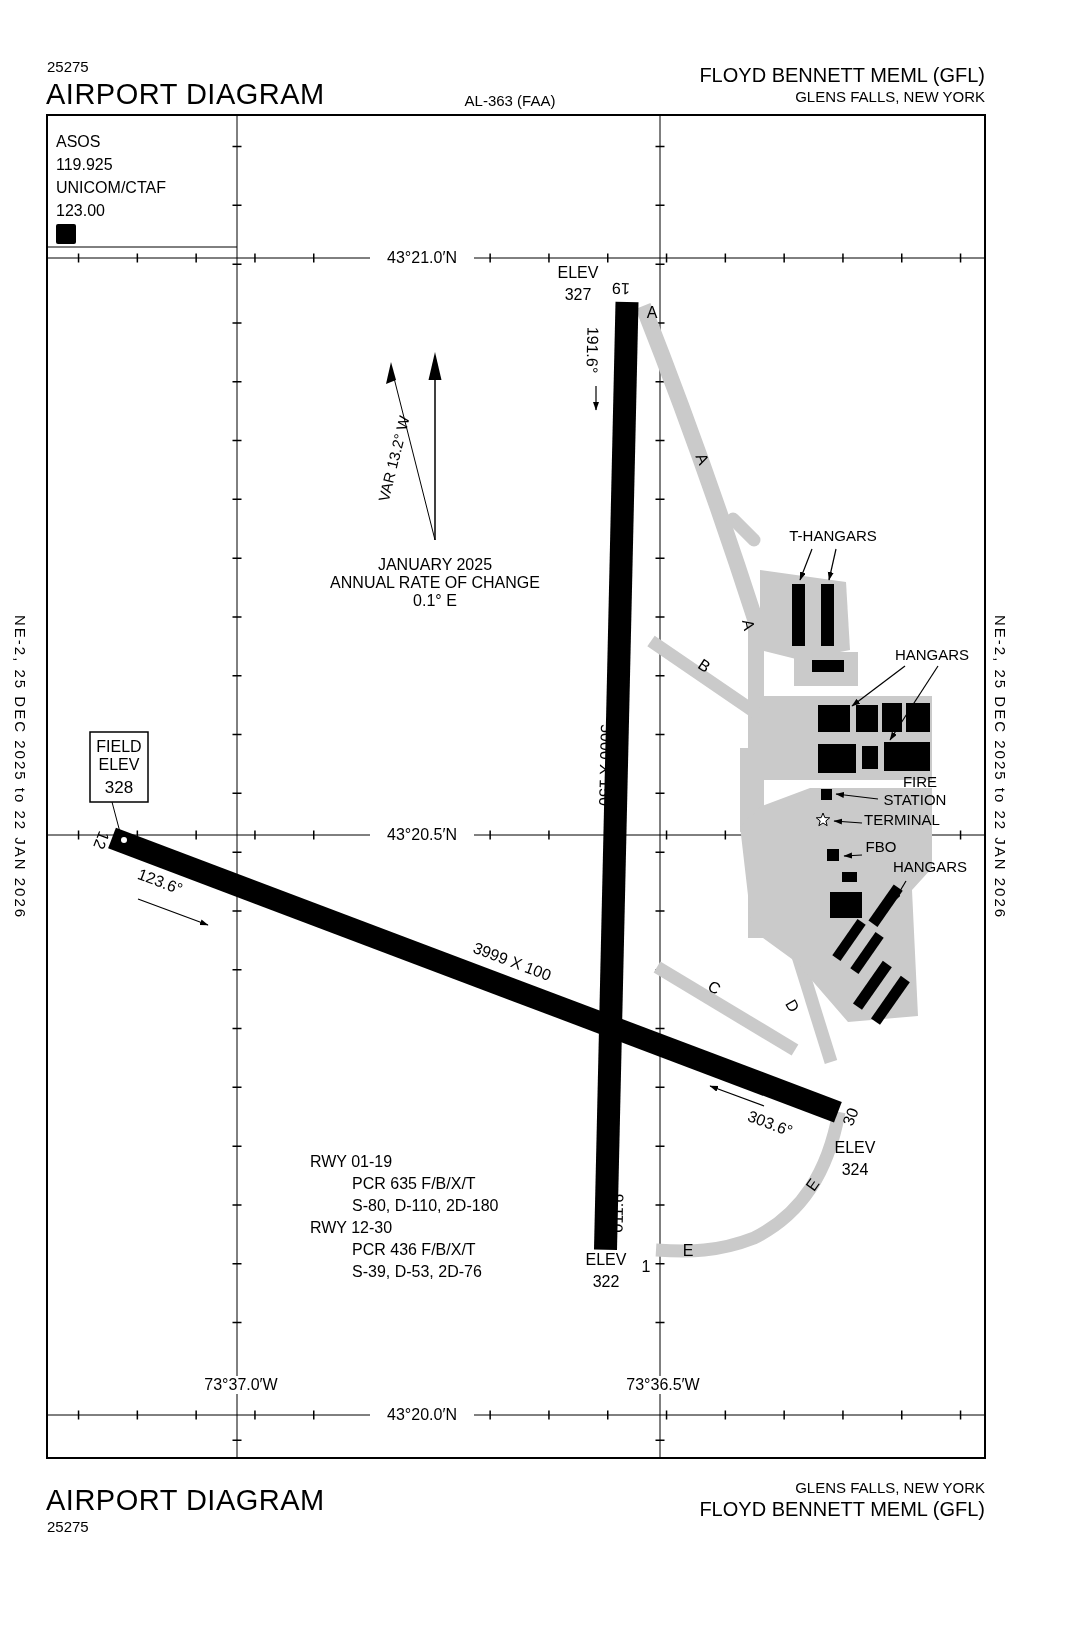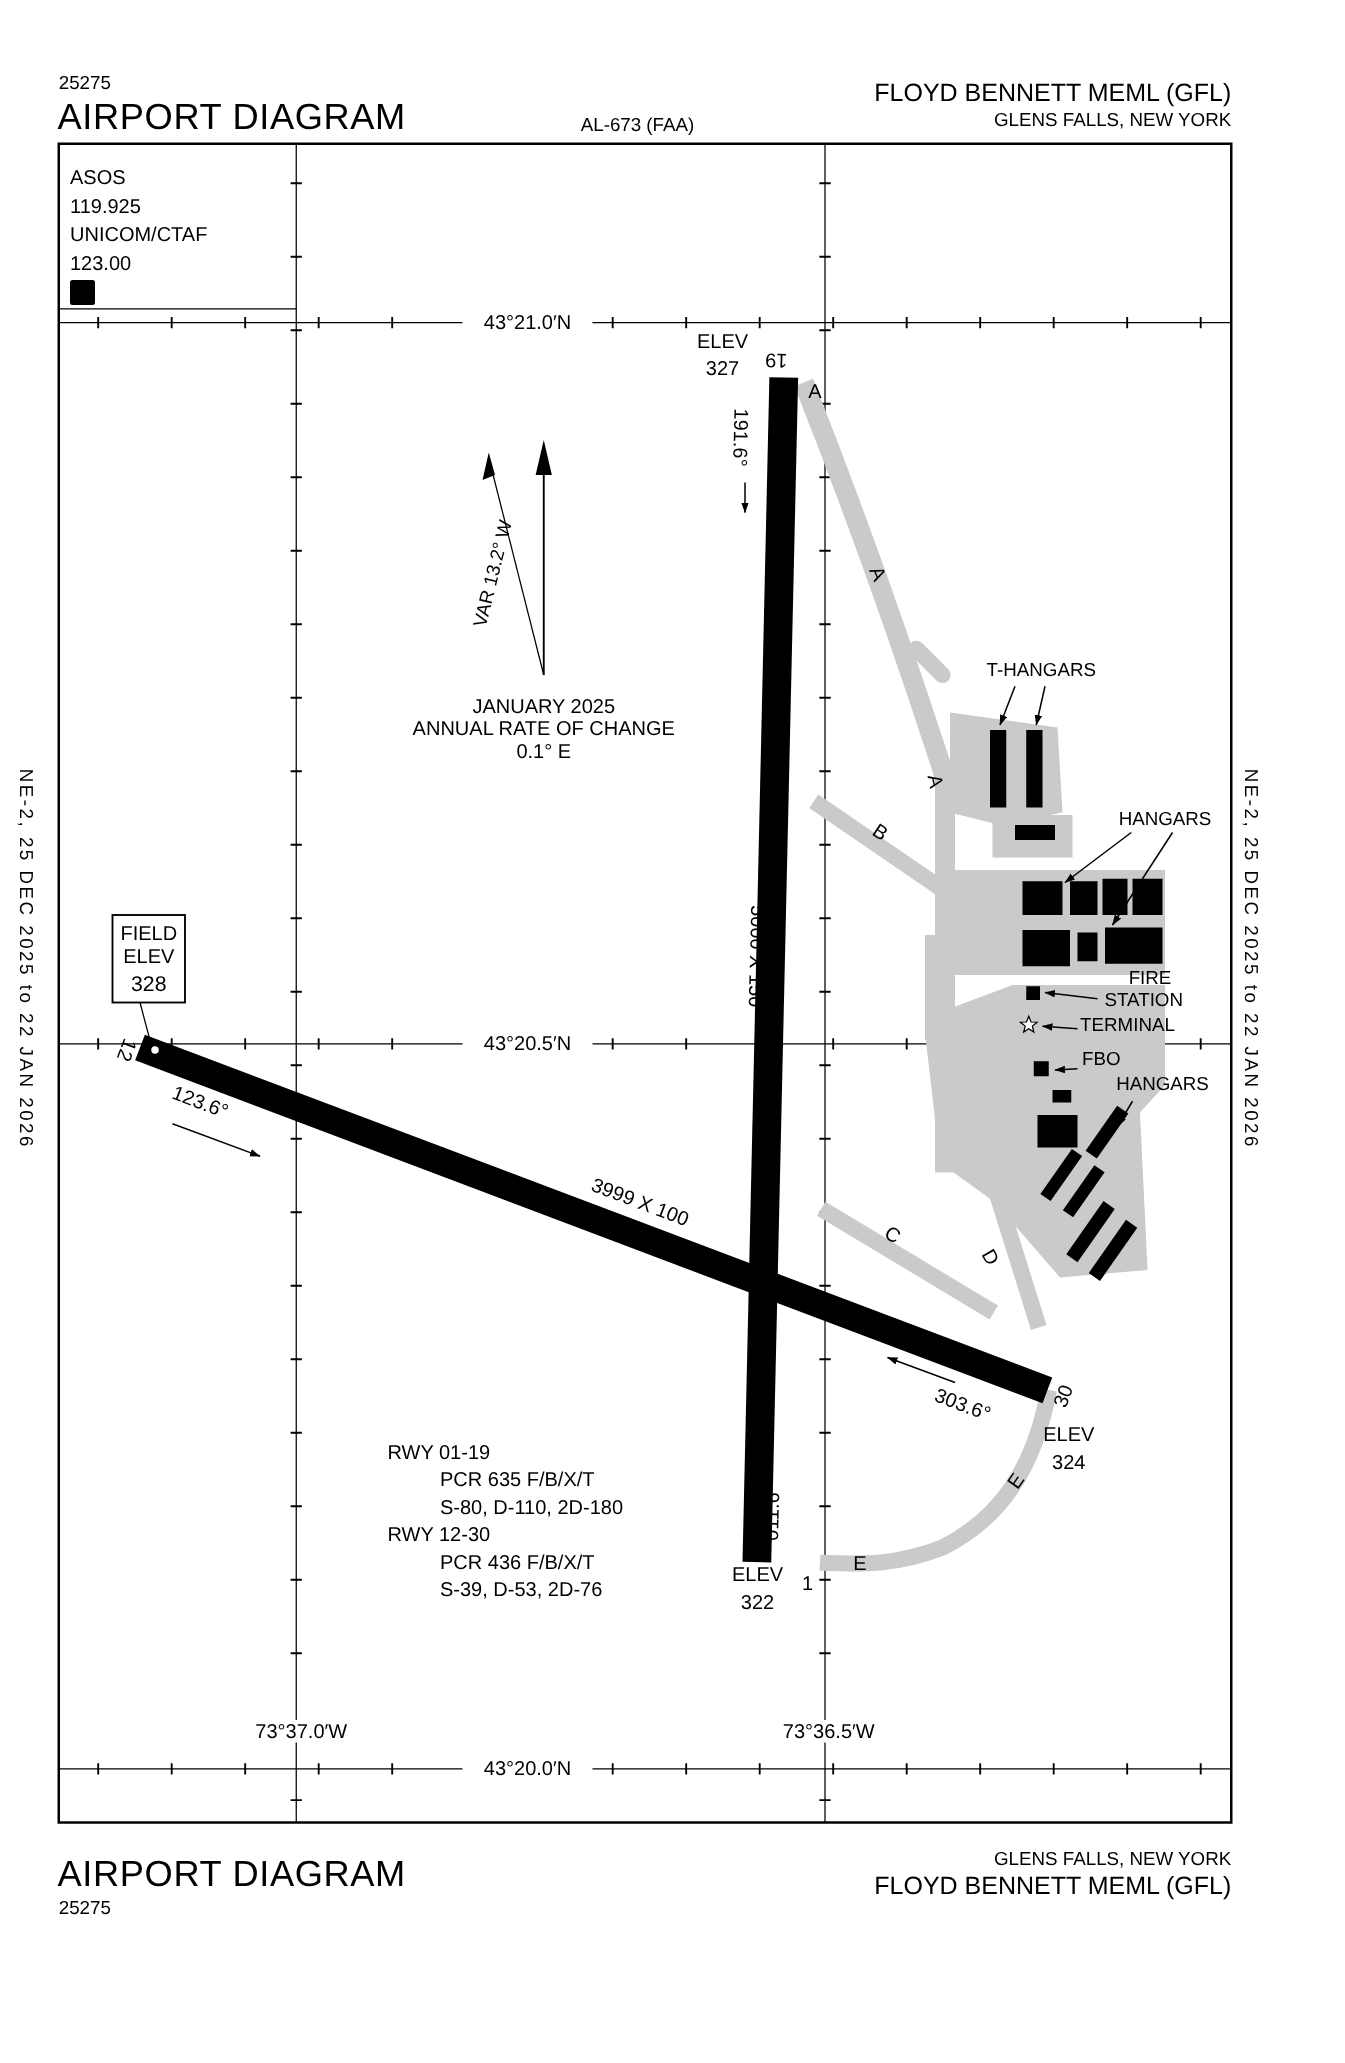--- a/index.html
+++ b/index.html
@@ -35,21 +35,21 @@
   .ln2  { stroke:#000; stroke-width:2;   fill:none; }
   .arrow { stroke:#000; stroke-width:1.2; fill:none; marker-end:url(#arr); }
   .pav   { fill:#cacaca; }
   .pavln { stroke:#cacaca; fill:none; }
 </style>
 </head>
 <body>
 
 <div class="abs" id="chart-num-top">25275</div>
 <div class="abs" id="title-top">AIRPORT DIAGRAM</div>
-<div class="abs" id="al-id">AL-673 (FAA)</div>
+<div class="abs" id="al-id">AL-363 (FAA)</div>
 <div class="abs" id="hdr-right">
   <div class="name">FLOYD BENNETT MEML (GFL)</div>
   <div class="city">GLENS FALLS, NEW YORK</div>
 </div>
 
 <div class="edge" id="edge-left">NE-2, 25 DEC 2025 to 22 JAN 2026</div>
 <div class="edge" id="edge-right">NE-2, 25 DEC 2025 to 22 JAN 2026</div>
 
 <svg class="abs" style="left:0;top:0" width="1076" height="1650" viewBox="0 0 1076 1650">
   <defs>

